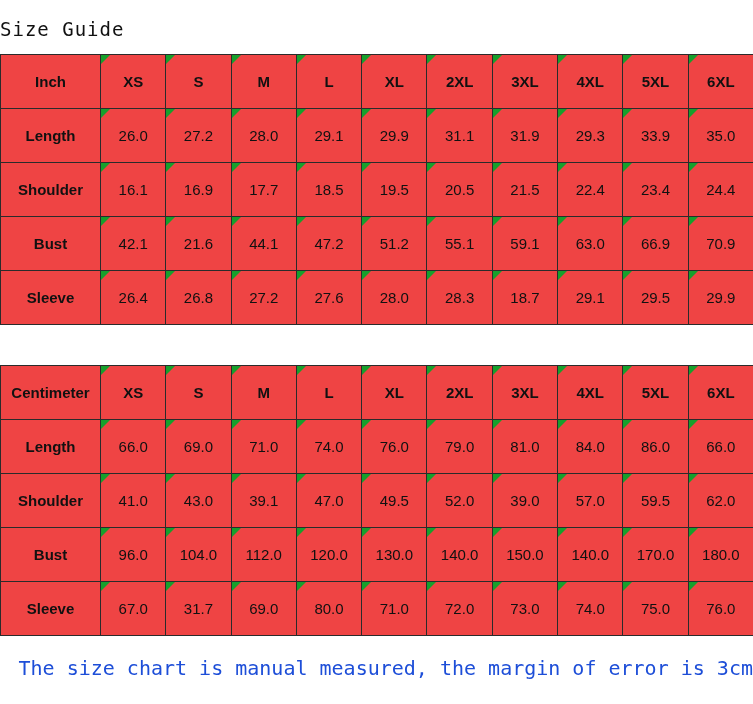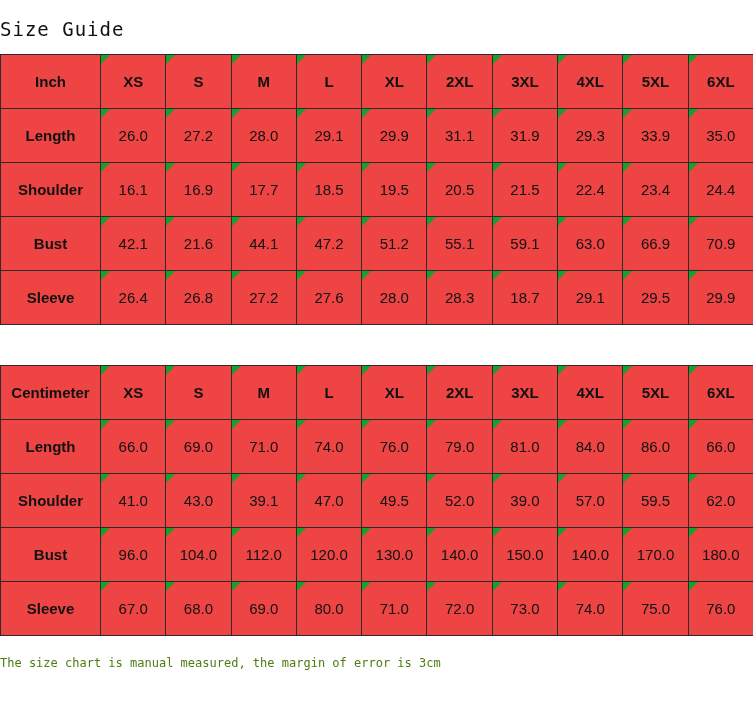--- a/index.html
+++ b/index.html
@@ -65,24 +65,24 @@
     font-weight: bold;
   }
   table.size-table col.c0 { width: 100px; }
   table.size-table col.cx { width: 65.3px; }
 
   .gap {
     height: 40px;
     background: #fff;
   }
   .footer {
-    text-align: left;
+    text-align: right;
     font-family: "DejaVu Sans Mono", monospace;
-    font-size: 12px;
-    color: #4d7c0f;
+    font-size: 20px;
+    color: #1d4ed8;
     padding-top: 20px;
   }
 </style>
 </head>
 <body>
 
 <div class="page">
 
   <div class="title">Size Guide</div>
 
@@ -234,21 +234,21 @@
         <td>130.0</td>
         <td>140.0</td>
         <td>150.0</td>
         <td>140.0</td>
         <td>170.0</td>
         <td>180.0</td>
       </tr>
       <tr>
         <td class="rowhead no-mark">Sleeve</td>
         <td>67.0</td>
-        <td>68.0</td>
+        <td>31.7</td>
         <td>69.0</td>
         <td>80.0</td>
         <td>71.0</td>
         <td>72.0</td>
         <td>73.0</td>
         <td>74.0</td>
         <td>75.0</td>
         <td>76.0</td>
       </tr>
     </tbody>

